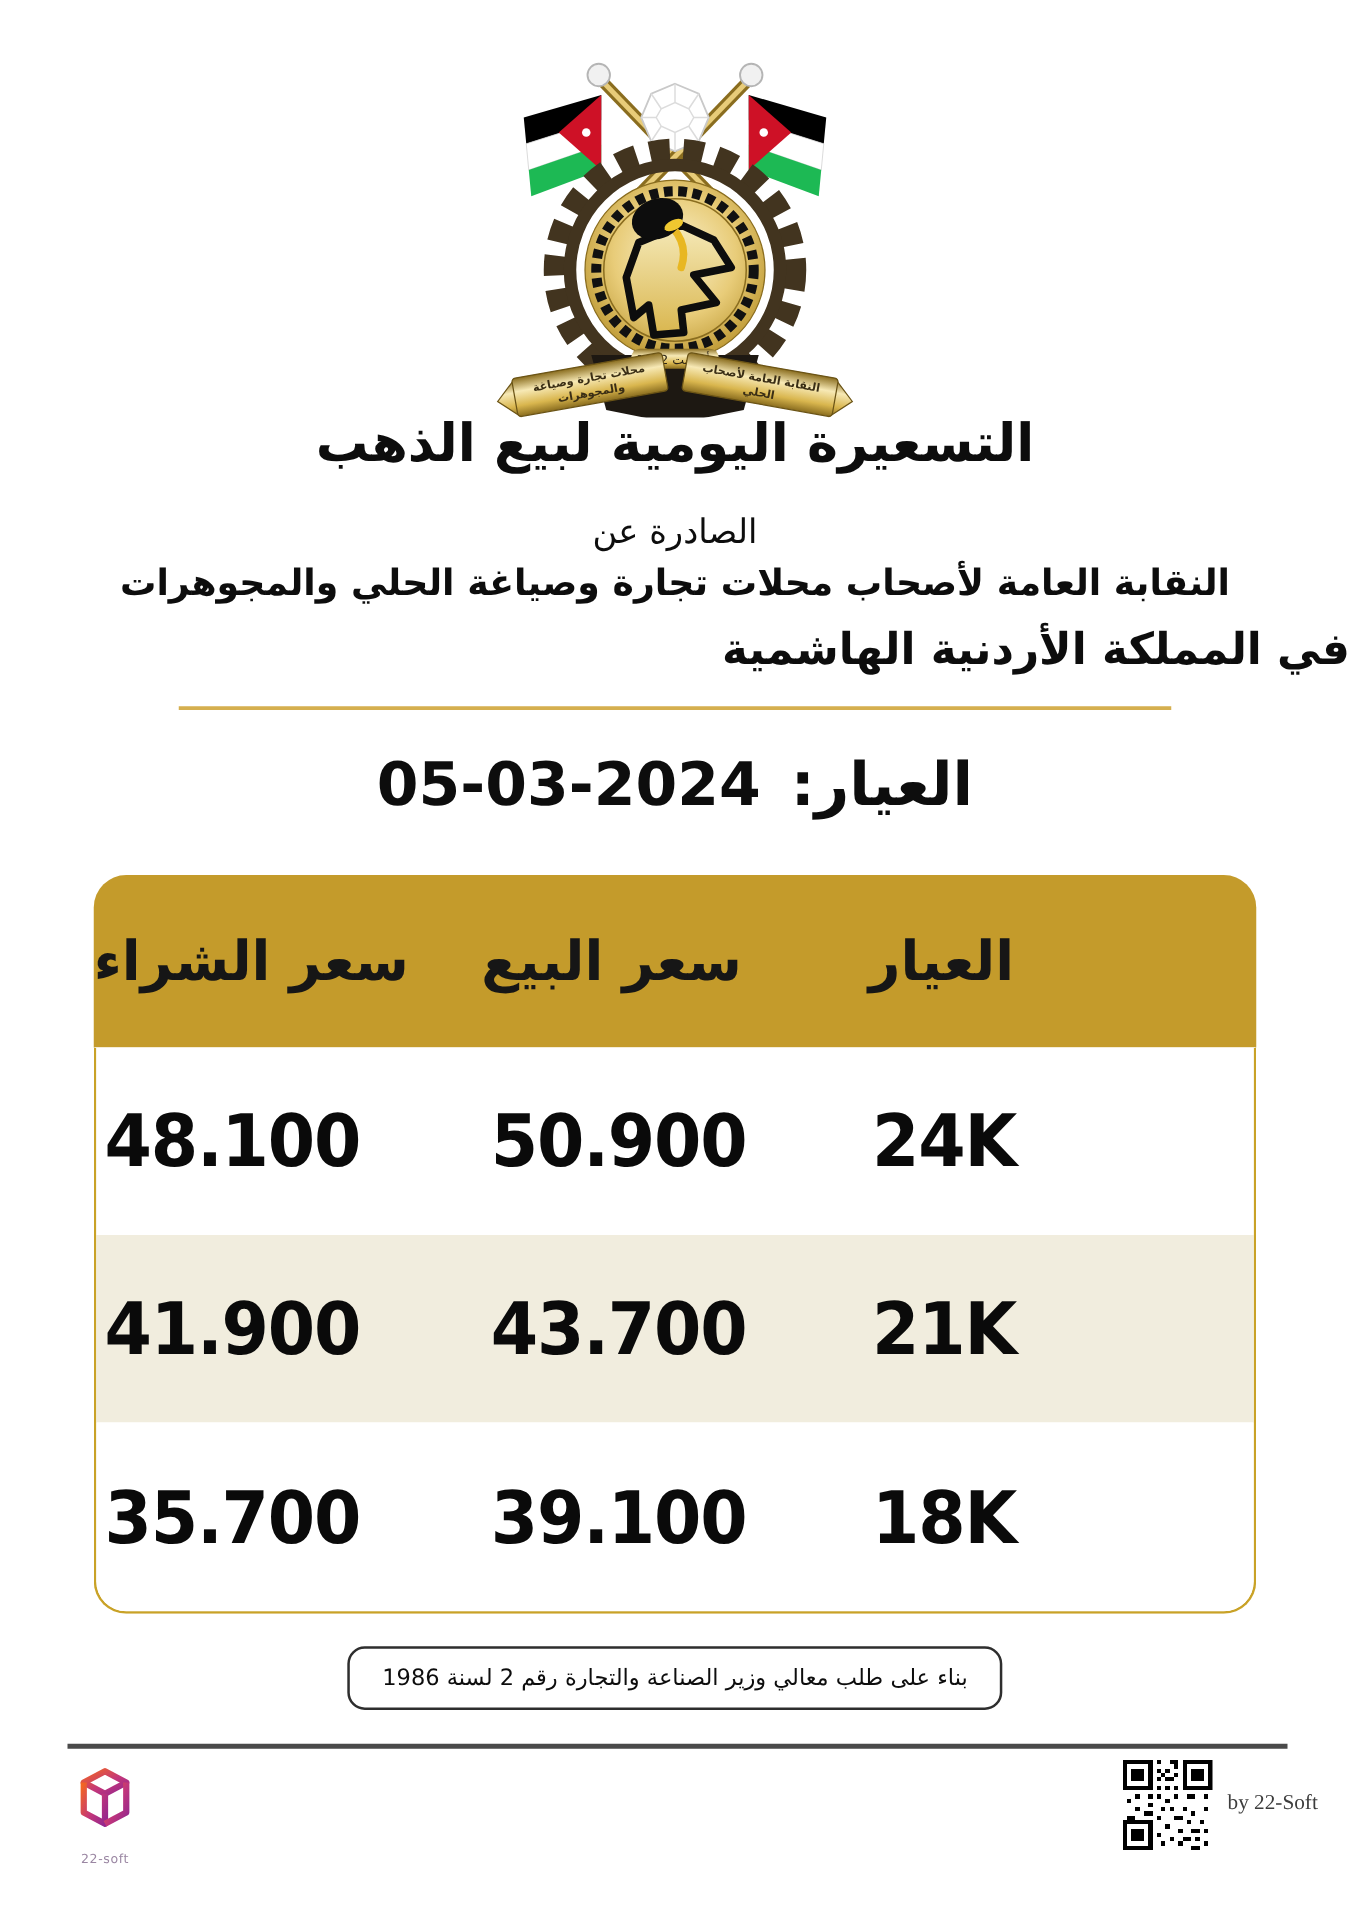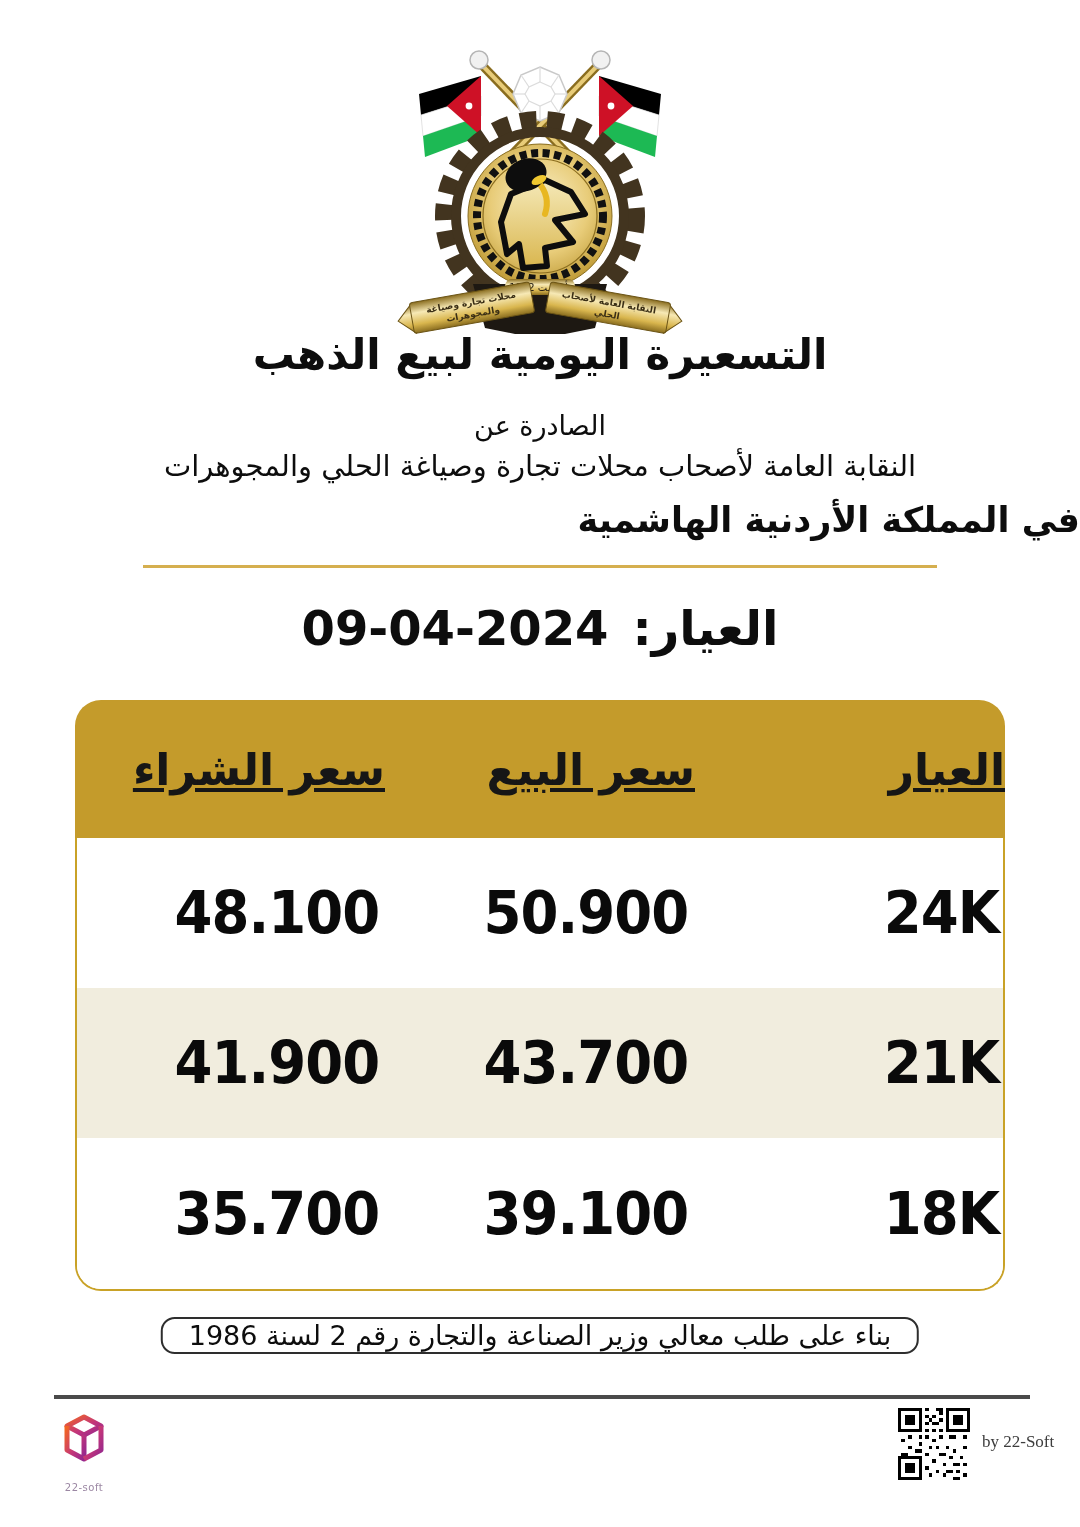--- a/index.html
+++ b/index.html
@@ -15,21 +15,21 @@
 
   
   .emblem { position:absolute; top:34px; left:50%; transform:translateX(-50%); width:290px; height:300px; }
 
   
   .title   { position:absolute; top:330px; width:100%; text-align:center;
              font-size:42px; font-weight:bold; direction:rtl; }
   .issued  { position:absolute; top:410px; width:100%; text-align:center;
              font-size:27px; direction:rtl; }
   .org     { position:absolute; top:449px; width:100%; text-align:center;
-             font-size:29px; direction:rtl; }
+             font-size:29px; direction:rtl;font-weight:bold; }
   .country { position:absolute; top:500px; width:100%; 
              font-size:35px; font-weight:bold; direction:rtl; }
   .sep     { position:absolute; top:565px; left:143px; width:794px; height:3px;
              background:#D5AF4F; }
 
   .date-line { position:absolute; top:600px; width:100%;
                display:flex; justify-content:center; direction:rtl; gap:24px;
                font-size:48px; font-weight:bold; }
 
   
@@ -41,28 +41,28 @@
     font-size:44px; font-weight:bold; color:#161616;
   }
   .pt-body {
     border:2px solid #C9A227; border-top:none;
     border-radius:0 0 26px 26px; overflow:hidden; background:#fff;
   }
   .pt-row { height:150px; display:flex; direction:rtl; align-items:center;
             background:#ffffff; }
   .pt-row.alt { background:#F1EDDE; }
   .pt-row:last-child { height:151px; }
-  .cell { flex:1; text-align:right;text-decoration:underline; }
+  .cell { flex:1; text-align:left; }
   .num  { display:inline-block; font-size:58px; font-weight:bold;
           letter-spacing:-1px; transform:scaleX(0.94); color:#0a0a0a; }
 
   
   .note { position:absolute; top:1317px; left:50%; transform:translateX(-50%);
           border:2px solid #2e2e2e; border-radius:14px;
-          padding:1px 26px; font-size:27px; direction:rtl; white-space:nowrap; }
+          padding:13px 26px; font-size:18px; direction:rtl; white-space:nowrap; }
   .rule { position:absolute; top:1395px; left:54px; width:976px; height:4px;
           background:#4A4A4A; }
 
   .softlogo { position:absolute; left:56px; top:1414px; width:56px; text-align:center; }
   .softlogo-caption { font-size:10px; color:#9b87a3; margin-top:16px; letter-spacing:0.5px; }
 
   .qr { position:absolute; left:898px; top:1408px; width:72px; height:72px; }
   .credit { position:absolute; left:982px; top:1432px; font-size:17px; color:#3d3d3d;font-family:Liberation Serif, serif; }
 </style>
 </head>
@@ -170,21 +170,21 @@
   </div>
 
   <h1 class="title">التسعيرة اليومية لبيع الذهب</h1>
   <div class="issued">الصادرة عن</div>
   <div class="org">النقابة العامة لأصحاب محلات تجارة وصياغة الحلي والمجوهرات</div>
   <div class="country">في المملكة الأردنية الهاشمية</div>
   <div class="sep"></div>
 
   <div class="date-line">
     <span>العيار:</span>
-    <span>09-04-2024</span>
+    <span>05-03-2024</span>
   </div>
 
   <div class="price-table">
     <div class="pt-header">
       <div class="cell">العيار</div>
       <div class="cell">سعر البيع</div>
       <div class="cell">سعر الشراء</div>
     </div>
     <div class="pt-body">
       <div class="pt-row">

